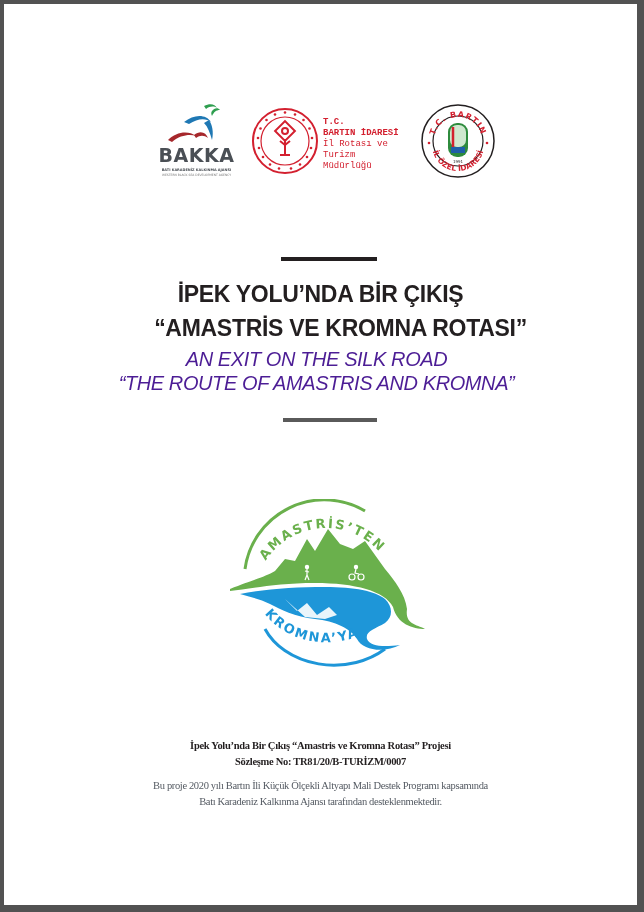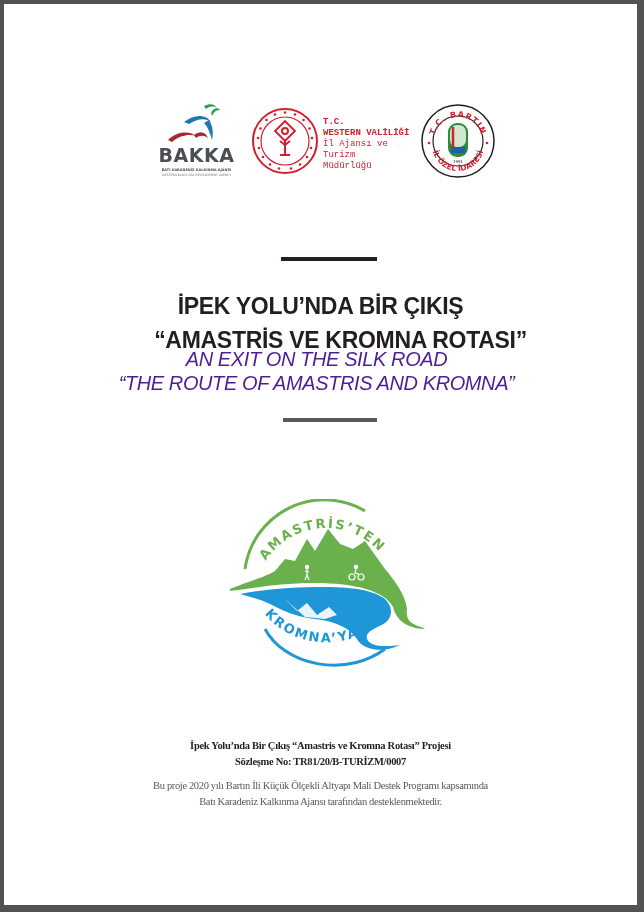--- a/index.html
+++ b/index.html
@@ -39,21 +39,21 @@
     }
     .valilik-text .b { font-weight: bold; }
     .ozel { position: absolute; left: 416px; top: 99px; width: 76px; height: 76px; }
 
     .rule-top { position: absolute; left: 277px; top: 253px; width: 96px; height: 4px; background: #231f20; }
     .rule-bottom { position: absolute; left: 279px; top: 414px; width: 94px; height: 4px; background: #5a5a5a; }
 
     .title {
       position: absolute; left: 0; width: 100%; text-align: center;
       font-family: "Liberation Sans", sans-serif; font-weight: bold; color: #231f20;
-      font-size: 23px; letter-spacing: -0.3px; margin-top: 12px;
+      font-size: 23px; letter-spacing: -0.3px;
     }
     .t1 { top: 277px; }
     .t2 { top: 311px; padding-left: 20px; }
     .subtitle {
       position: absolute; left: 0; width: 100%; text-align: center;
       font-family: "Liberation Sans", sans-serif; color: #4c1d95; font-size: 20px;
       letter-spacing: -0.4px;
       font-style: italic;
     }
     .s1 { top: 344px; left: -4px; }
@@ -112,22 +112,22 @@
             <circle cx="24" cy="9.5" r="1.3"></circle>
         </g>
         <g fill="none" stroke="#d3202f" stroke-width="2">
           <rect x="27" y="19" width="14" height="14" transform="rotate(45 34 26)"></rect>
           <circle cx="34" cy="26" r="3"></circle>
           <path d="M34 34 L34 50 M29 50 L39 50 M34 40 L29 36 M34 40 L39 36"></path>
         </g>
       </svg>
       <div class="valilik-text">
         <div class="b">T.C.</div>
-        <div class="b">WESTERN VALİLİĞİ</div>
-        <div>İl Ajansı ve Turizm</div>
+        <div class="b">BARTIN İDARESİ</div>
+        <div>İl Rotası ve Turizm</div>
         <div>Müdürlüğü</div>
       </div>
     </div>
 
     <div class="ozel">
       <svg width="76" height="76" viewBox="0 0 76 76">
         <circle cx="38" cy="38" r="36" fill="#ffffff" stroke="#231f20" stroke-width="1.5"></circle>
         <circle cx="38" cy="38" r="25" fill="none" stroke="#231f20" stroke-width="1.2"></circle>
         <defs>
           <path id="arcTop" d="M14 38 A24 24 0 0 1 62 38"></path>

